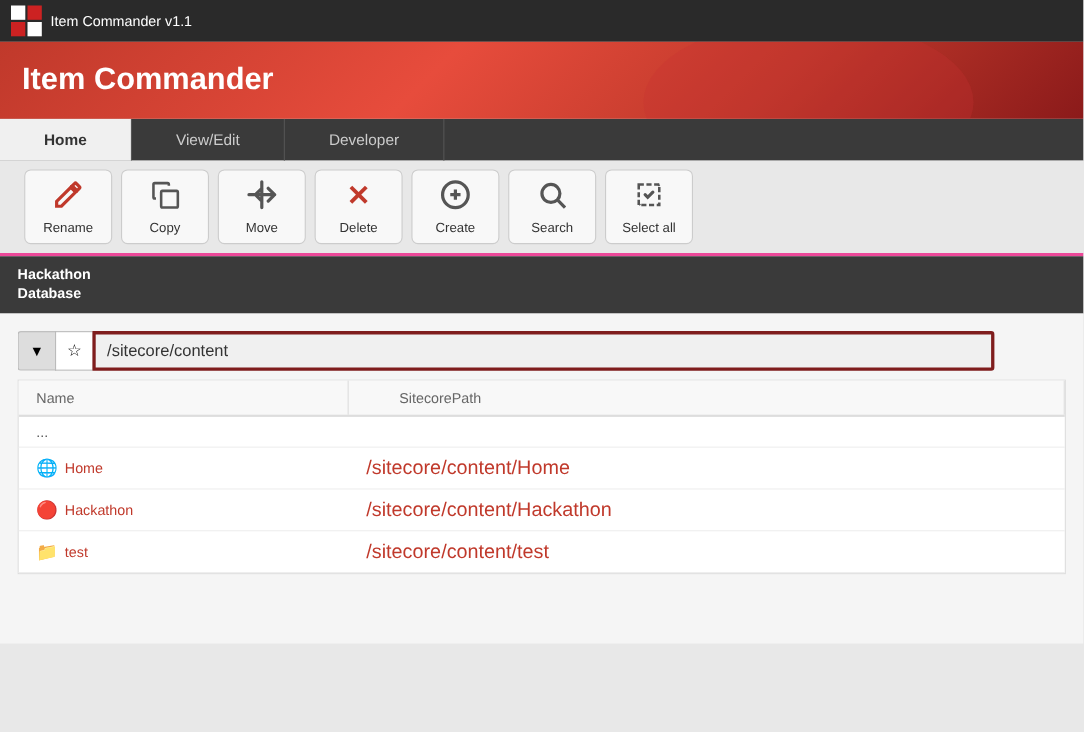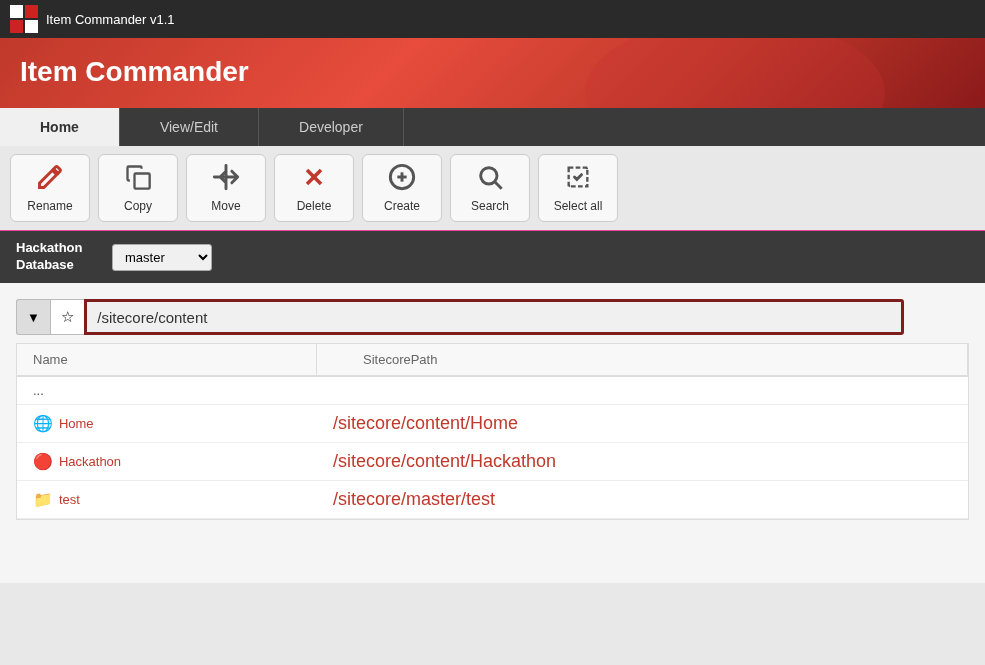--- a/index.html
+++ b/index.html
@@ -78,23 +78,23 @@
     .nav-tab.active {
       background: #f0f0f0;
       color: #333;
       font-weight: bold;
     }
 
     
     .toolbar {
       background: #e8e8e8;
       display: flex;
-      padding: 8px 10px;
+      padding: 8px 22px;
       gap: 8px;
-      border-bottom: 1px solid #ec4899;
+      border-bottom: 3px solid #ec4899;
     }
     .tool-btn {
       display: flex;
       flex-direction: column;
       align-items: center;
       justify-content: center;
       width: 80px;
       height: 68px;
       background: #f8f8f8;
       border: 1px solid #ccc;
@@ -345,25 +345,20 @@
         <path d="M20 4l-1 1" stroke-width="2"></path>
         <path d="M4 20l1-1" stroke-width="2"></path>
       </svg>
     </span>
     <span>Select all</span>
   </div>
 </div>
 
 <div class="db-bar">
   <span class="db-label">Hackathon Database</span>
-  <select class="db-select">
-    <option>master</option>
-    <option>web</option>
-    <option>core</option>
-  </select>
 </div>
 
 <div class="content">
 
   <div class="path-bar">
     <button class="path-dropdown-btn">
       <span>▼</span>
     </button>
     <button class="path-star-btn">
       <span>☆</span>
@@ -392,16 +387,16 @@
         <span class="file-link">Hackathon</span>
       </div>
       <div class="col-path">/sitecore/content/Hackathon</div>
     </div>
 
     <div class="file-row">
       <div class="col-name">
         <span class="file-icon icon-test">📁</span>
         <span class="file-link">test</span>
       </div>
-      <div class="col-path">/sitecore/master/test</div>
+      <div class="col-path">/sitecore/content/test</div>
     </div>
   </div>
 </div>
 
 </body></html>

